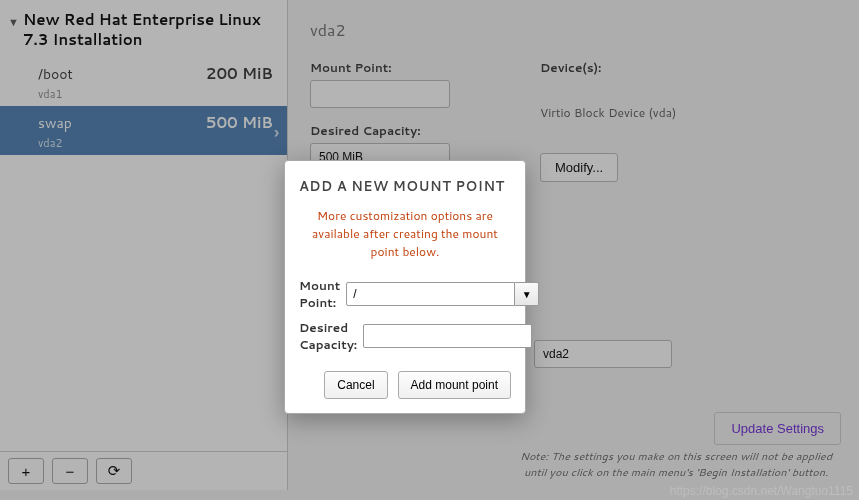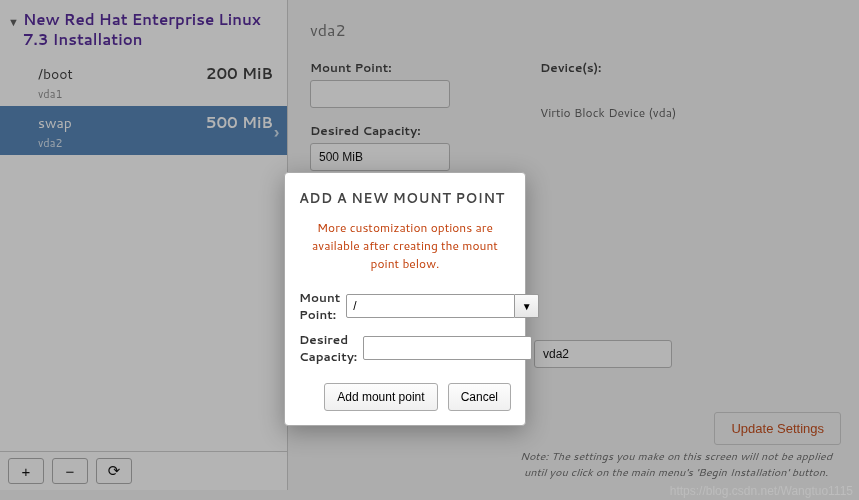--- a/index.html
+++ b/index.html
@@ -3,21 +3,21 @@
 <meta charset="utf-8">
 <style>
 * { box-sizing: border-box; margin: 0; padding: 0; }
 body { font-family: "Cantarell", "Segoe UI", sans-serif; font-size: 13px; color: #333; width: 859px; height: 500px; overflow: hidden; position: relative; background: #f5f5f5; }
 
 .page { display: flex; height: 490px; position: relative; }
 
 .sidebar { width: 288px; border-right: 1px solid #ccc; background: #fff; display: flex; flex-direction: column; position: relative; }
 .sidebar-header { display: flex; align-items: flex-start; padding: 10px 12px 8px 8px; }
 .collapse-icon { font-size: 11px; color: #555; margin-top: 4px; margin-right: 4px; }
-.install-title { font-weight: 600; font-size: 15px; color: #4c1d95; line-height: 1.3; }
+.install-title { font-weight: 600; font-size: 15px; color: #000000; line-height: 1.3; }
 .section-label { padding: 0 0 2px 30px; font-size: 12px; color: #999; font-weight: 500; letter-spacing: 0.5px; }
 
 .part-list { flex: 1; }
 .part-row { padding: 6px 14px 4px 38px; display: flex; flex-direction: column; cursor: pointer; position: relative; }
 .part-top { display: flex; justify-content: space-between; align-items: baseline; }
 .part-name { font-size: 14px; font-weight: 500; }
 .part-size { font-size: 15px; font-weight: 600; }
 .part-dev { font-size: 11px; color: #888; margin-top: 2px; }
 .part-row.selected { background: #4a7db2; color: #fff; }
 .part-row.selected .part-dev { color: #dbe7f3; }
@@ -30,28 +30,28 @@
 .main { flex: 1; padding: 18px 22px 10px 22px; position: relative; }
 .main-title { font-size: 16px; color: #6b6b6b; margin-bottom: 18px; }
 .field-grid { display: grid; grid-template-columns: 220px 270px; column-gap: 10px; row-gap: 6px; align-items: start; }
 .fld-label { font-size: 12px; font-weight: 600; color: #333; margin-bottom: 4px; }
 .fld-input { border: 1px solid #bbb; background: #fff; height: 28px; width: 140px; padding: 0 8px; font-size: 12px; border-radius: 3px; }
 .devs-label { font-size: 12px; font-weight: 600; }
 .devs-val { font-size: 12px; color: #555; margin-top: 28px; }
 .modify-btn { border: 1px solid #bbb; background: #fff; padding: 6px 14px; border-radius: 3px; font-size: 13px; margin-top: 32px; cursor: pointer; }
 
 .update-area { position: absolute; bottom: 10px; right: 18px; text-align: right; width: 330px; }
-.update-btn { border: 1px solid #ccc; background: #f5f5f5; color: #c2410c; padding: 8px 16px; border-radius: 3px; font-size: 13px; cursor: not-allowed; }
+.update-btn { border: 1px solid #ccc; background: #f5f5f5; color: #6d28d9; padding: 8px 16px; border-radius: 3px; font-size: 13px; cursor: not-allowed; }
 .note-text { font-size: 11px; font-style: italic; color: #666; margin-top: 4px; line-height: 1.4; text-align: center; }
 
 .aux-row { position: absolute; left: 22px; top: 340px; display: flex; gap: 86px; }
 .aux-input { border: 1px solid #bbb; background: #fff; height: 28px; width: 138px; padding: 0 8px; font-size: 12px; border-radius: 3px; }
 
 .overlay { position: absolute; inset: 0; background: rgba(40,40,40,0.35); z-index: 50; }
-.dialog { position: absolute; z-index: 60; left: 284px; top: 172px; width: 242px; background: #fff; border: 1px solid #aaa; border-radius: 4px; box-shadow: 0 6px 24px rgba(0,0,0,0.3); padding: 16px 14px 14px 14px; }
+.dialog { position: absolute; z-index: 60; left: 284px; top: 160px; width: 242px; background: #fff; border: 1px solid #aaa; border-radius: 4px; box-shadow: 0 6px 24px rgba(0,0,0,0.3); padding: 16px 14px 14px 14px; }
 .dlg-title { font-size: 13px; font-weight: 600; letter-spacing: 0.5px; color: #444; margin-bottom: 12px; }
 .dlg-desc { font-size: 12px; color: #c2410c; text-align: center; padding: 0 12px 16px 12px; line-height: 1.5; }
 .dlg-row { display: flex; align-items: center; margin-bottom: 8px; gap: 6px; }
 .dlg-label { width: 98px; font-size: 12px; font-weight: 600; text-align: left; }
 .dlg-input-wrap { flex: 1; display: flex; }
 .dlg-input { flex: 1; border: 1px solid #999; height: 24px; padding: 0 6px; font-size: 12px; border-radius: 2px 0 0 2px; }
 .dlg-input.full { border-radius: 2px; }
 .dlg-dd { width: 24px; height: 24px; border: 1px solid #999; border-left: none; background: linear-gradient(#fafafa,#e6e6e6); font-size: 10px; cursor: pointer; display: flex; align-items: center; justify-content: center; border-radius: 0 2px 2px 0; }
 .dlg-btns { display: flex; justify-content: flex-end; gap: 10px; margin-top: 18px; }
 .dlg-btn { border: 1px solid #aaa; background: linear-gradient(#fdfdfd,#f0f0f0); padding: 6px 12px; border-radius: 3px; font-size: 12px; cursor: pointer; }
@@ -97,20 +97,21 @@
       <div>
         <div class="fld-label">Mount Point:</div>
         <input class="fld-input" value="" style="">
         <div style="height:14px"></div>
         <div class="fld-label">Desired Capacity:</div>
         <input class="fld-input" value="500 MiB" style="">
       </div>
       <div>
         <div class="devs-label">Device(s):</div>
         <div class="devs-val">Virtio Block Device (vda)</div>
+        <button class="modify-btn">Modify...</button>
       </div>
     </div>
 
     <div class="aux-row">
       <div style="position:relative">
         <input class="aux-input" style="">
       </div>
       <div style="position:relative">
         <input class="aux-input" value="vda2" style="">
       </div>
@@ -137,18 +138,18 @@
         </button>
     </div>
   </div>
   <div class="dlg-row">
     <div class="dlg-label">Desired Capacity:</div>
     <div class="dlg-input-wrap">
       <input class="dlg-input full" value="" style="">
     </div>
   </div>
   <div class="dlg-btns">
+    <button class="dlg-btn">Cancel</button>
     <button class="dlg-btn">Add mount point</button>
-    <button class="dlg-btn">Cancel</button>
   </div>
 </div>
 
 <div class="watermark">https://blog.csdn.net/Wangtuo1115</div>
 
 </body></html>

